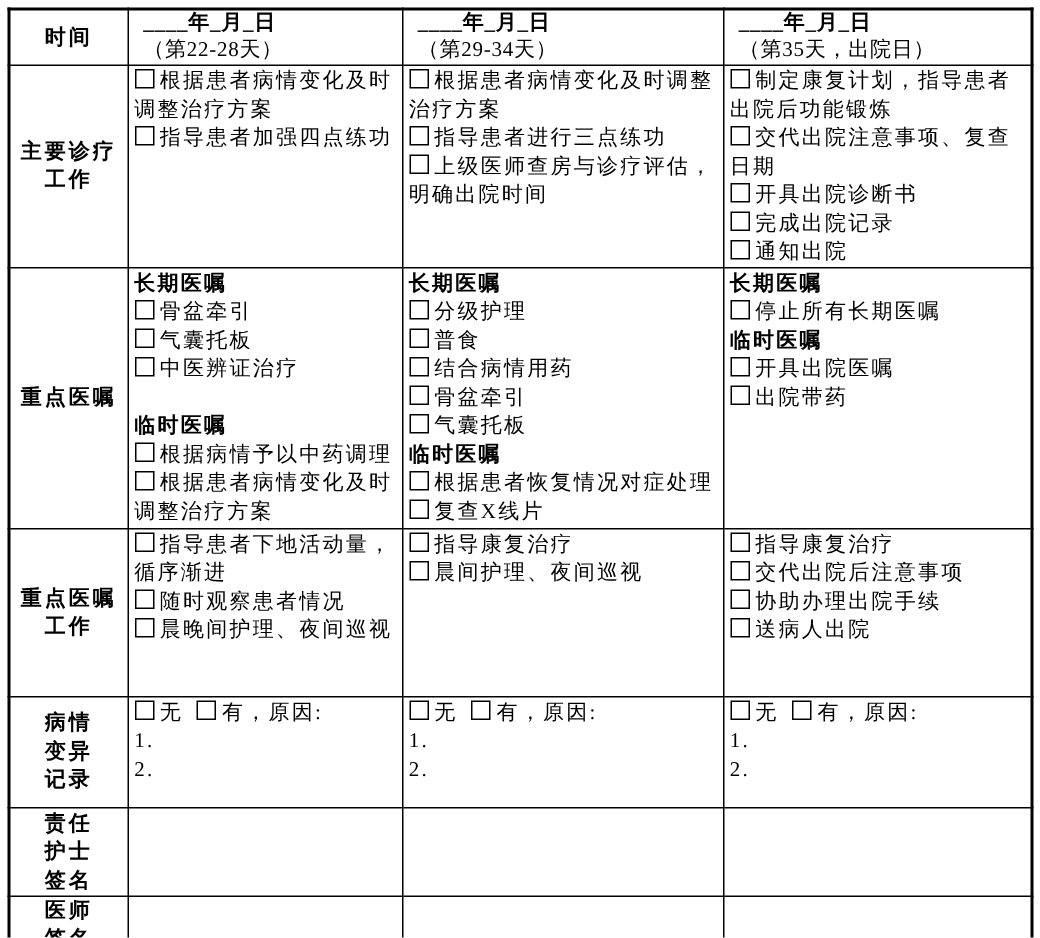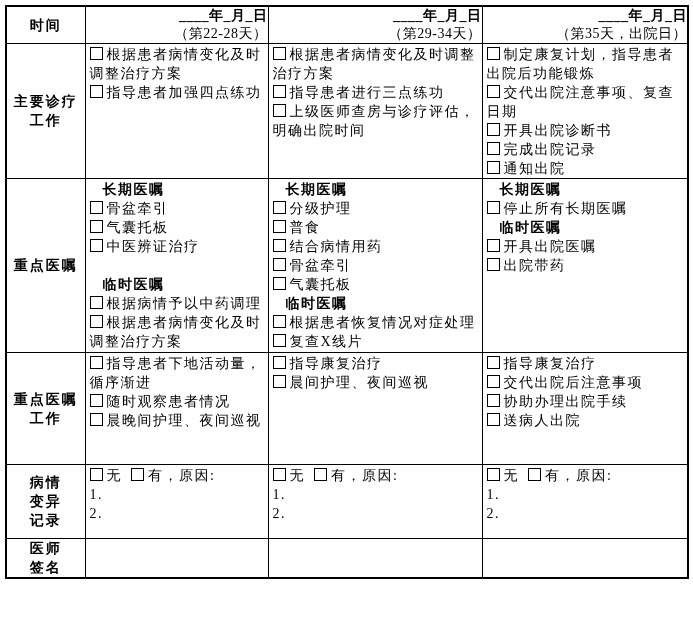--- a/index.html
+++ b/index.html
@@ -49,35 +49,35 @@
   tr.r6 { height: 37px; }
   td.label-cell {
     text-align: center;
     vertical-align: middle;
     font-weight: bold;
     padding: 0 2px;
     letter-spacing: 2px;
     margin-top: 32px;
   }
   td.header-date-cell {
-    text-align: right;
+    text-align: left;
     vertical-align: middle;
-    padding: 0 0;
+    padding: 0 10px;
   }
   .date-line {
     font-weight: bold;
     letter-spacing: 0.5px;
     line-height: 18px;
   }
   .day-line {
     letter-spacing: 0.5px;
     line-height: 18px;
   }
   .line { min-height: 19px; }
-  .line.bold { font-weight: bold; margin-left: 13px; }
+  .line.bold { font-weight: bold; }
   .cb {
     display: inline-block;
     width: 11px;
     height: 11px;
     border: 1px solid #000000;
     background: #ffffff;
     margin-right: 4px;
     vertical-align: -1px;
   }
   .opt { margin-right: 9px; }
@@ -202,20 +202,30 @@
             <div class="line"><span class="opt"><span class="cb"></span><span class="opt-label">无</span></span><span class="opt"><span class="cb"></span><span class="opt-label">有，原因:</span></span></div>
             <div class="line"><span class="line-text">1.</span></div>
             <div class="line"><span class="line-text">2.</span></div>
           </td>
           <td class="content-cell">
             <div class="line"><span class="opt"><span class="cb"></span><span class="opt-label">无</span></span><span class="opt"><span class="cb"></span><span class="opt-label">有，原因:</span></span></div>
             <div class="line"><span class="line-text">1.</span></div>
             <div class="line"><span class="line-text">2.</span></div>
           </td>
         </tr>
+        <tr class="r5">
+          <td class="label-cell">
+            <div class="label-line">责任</div>
+            <div class="label-line">护士</div>
+            <div class="label-line">签名</div>
+          </td>
+          <td class="content-cell"></td>
+          <td class="content-cell"></td>
+          <td class="content-cell"></td>
+        </tr>
         <tr class="r6">
           <td class="label-cell">
             <div class="label-line">医师</div>
             <div class="label-line">签名</div>
           </td>
           <td class="content-cell"></td>
           <td class="content-cell"></td>
           <td class="content-cell"></td>
         </tr>
       </tbody>

